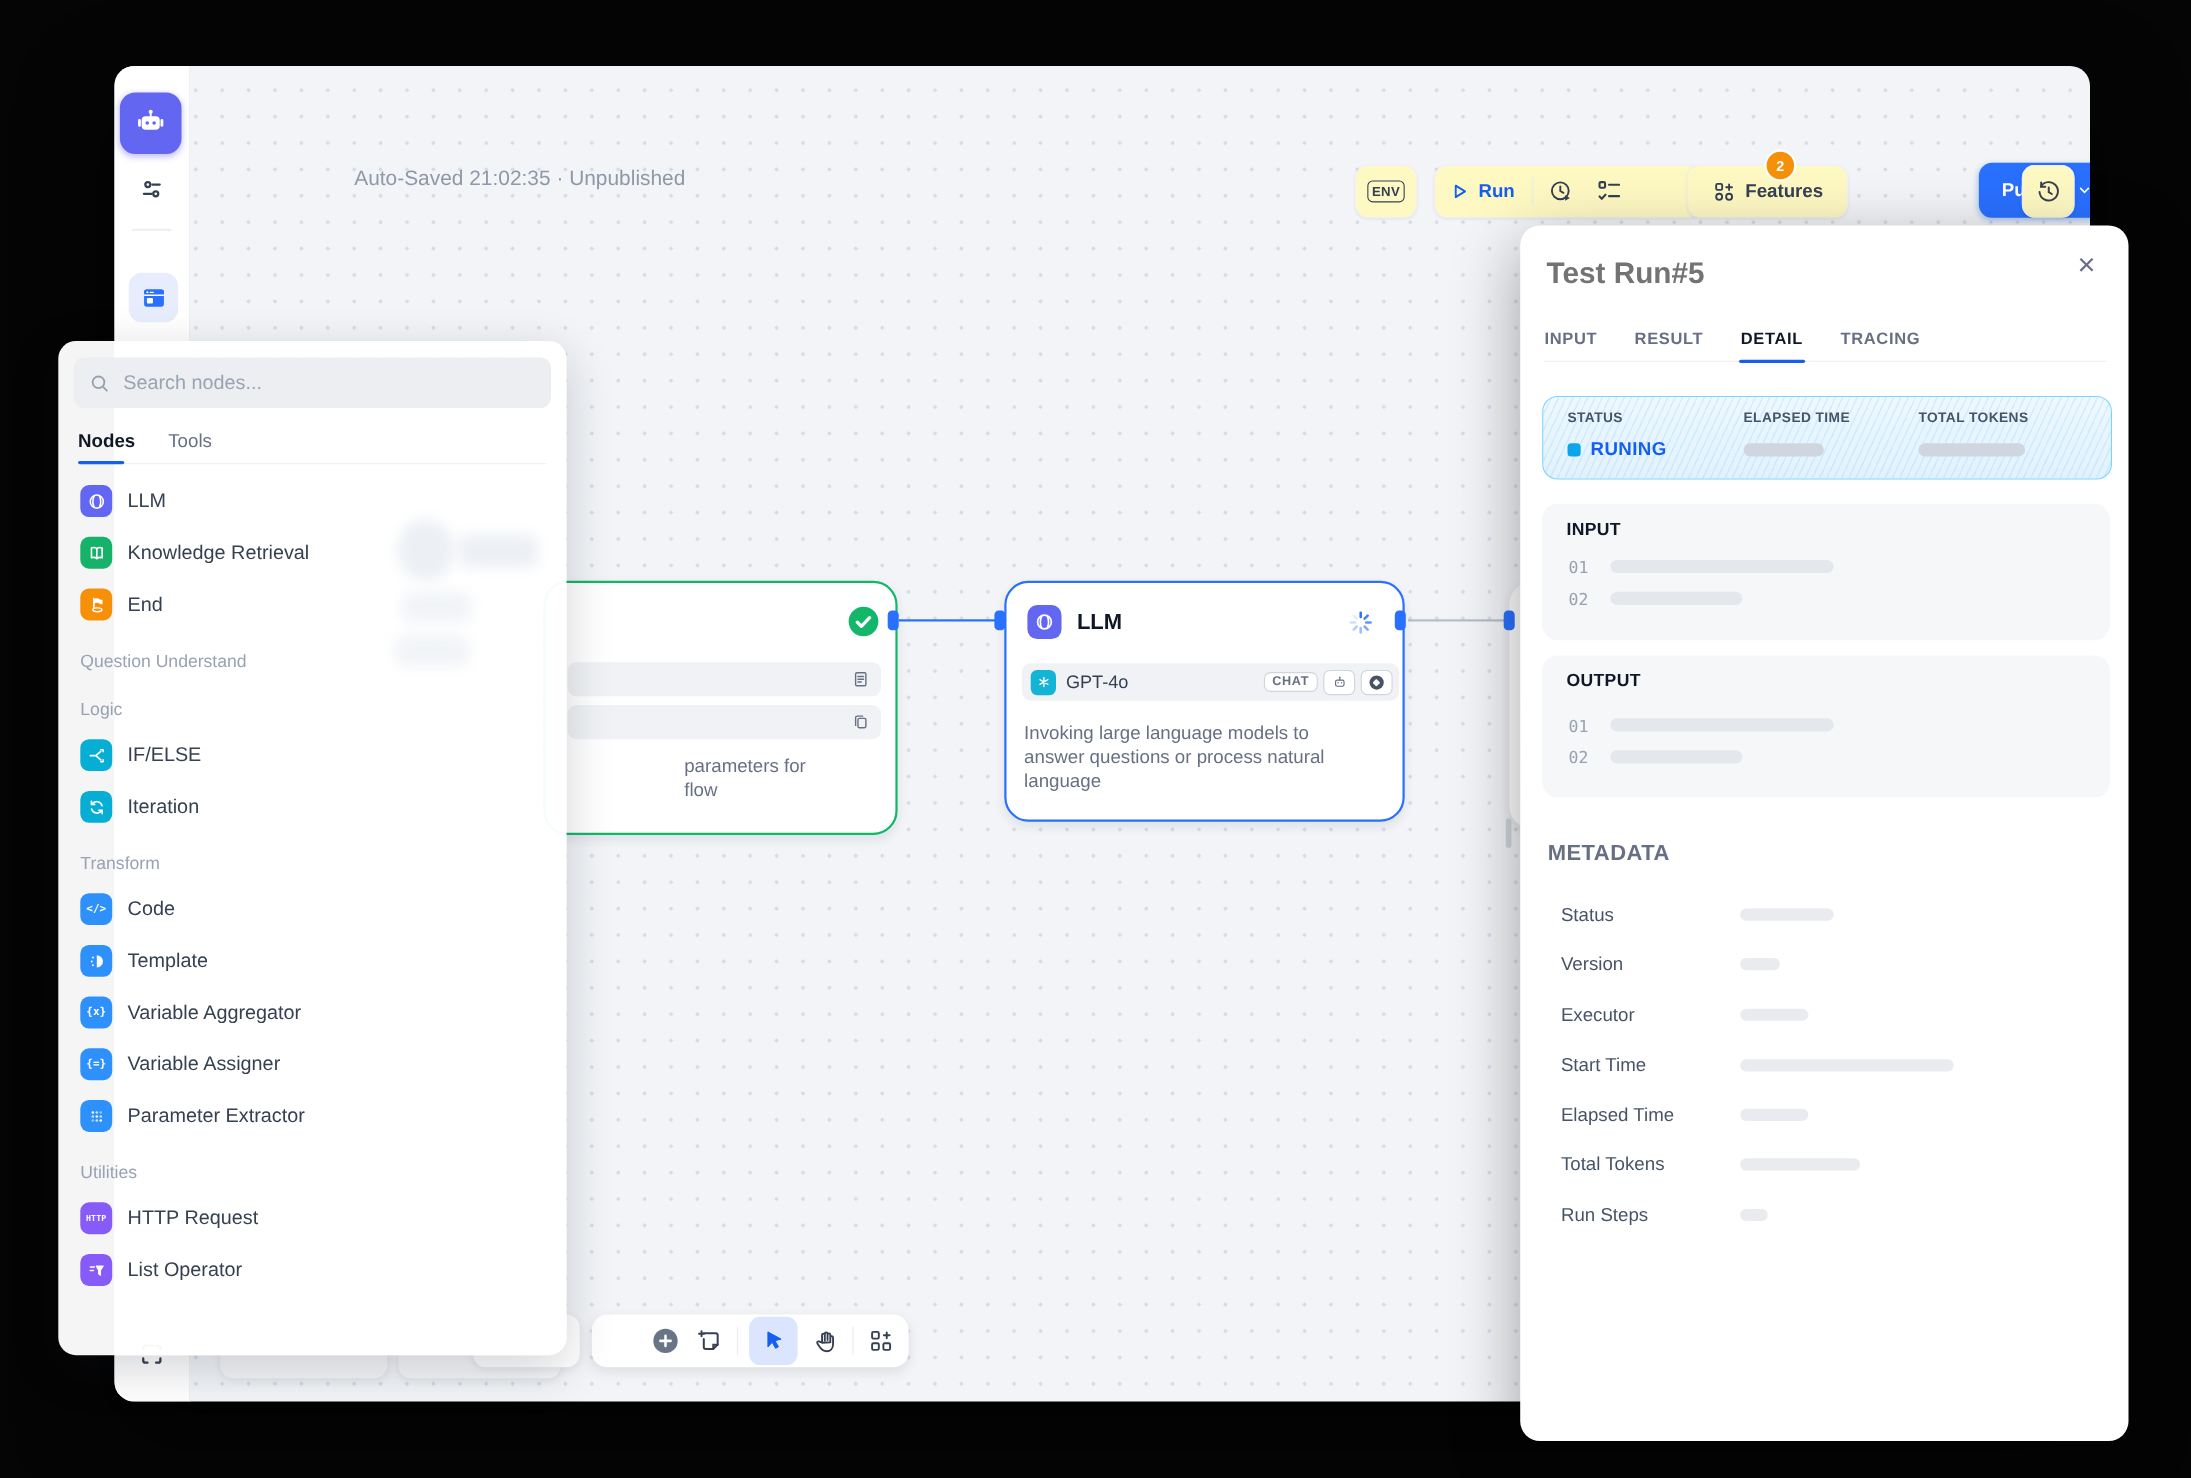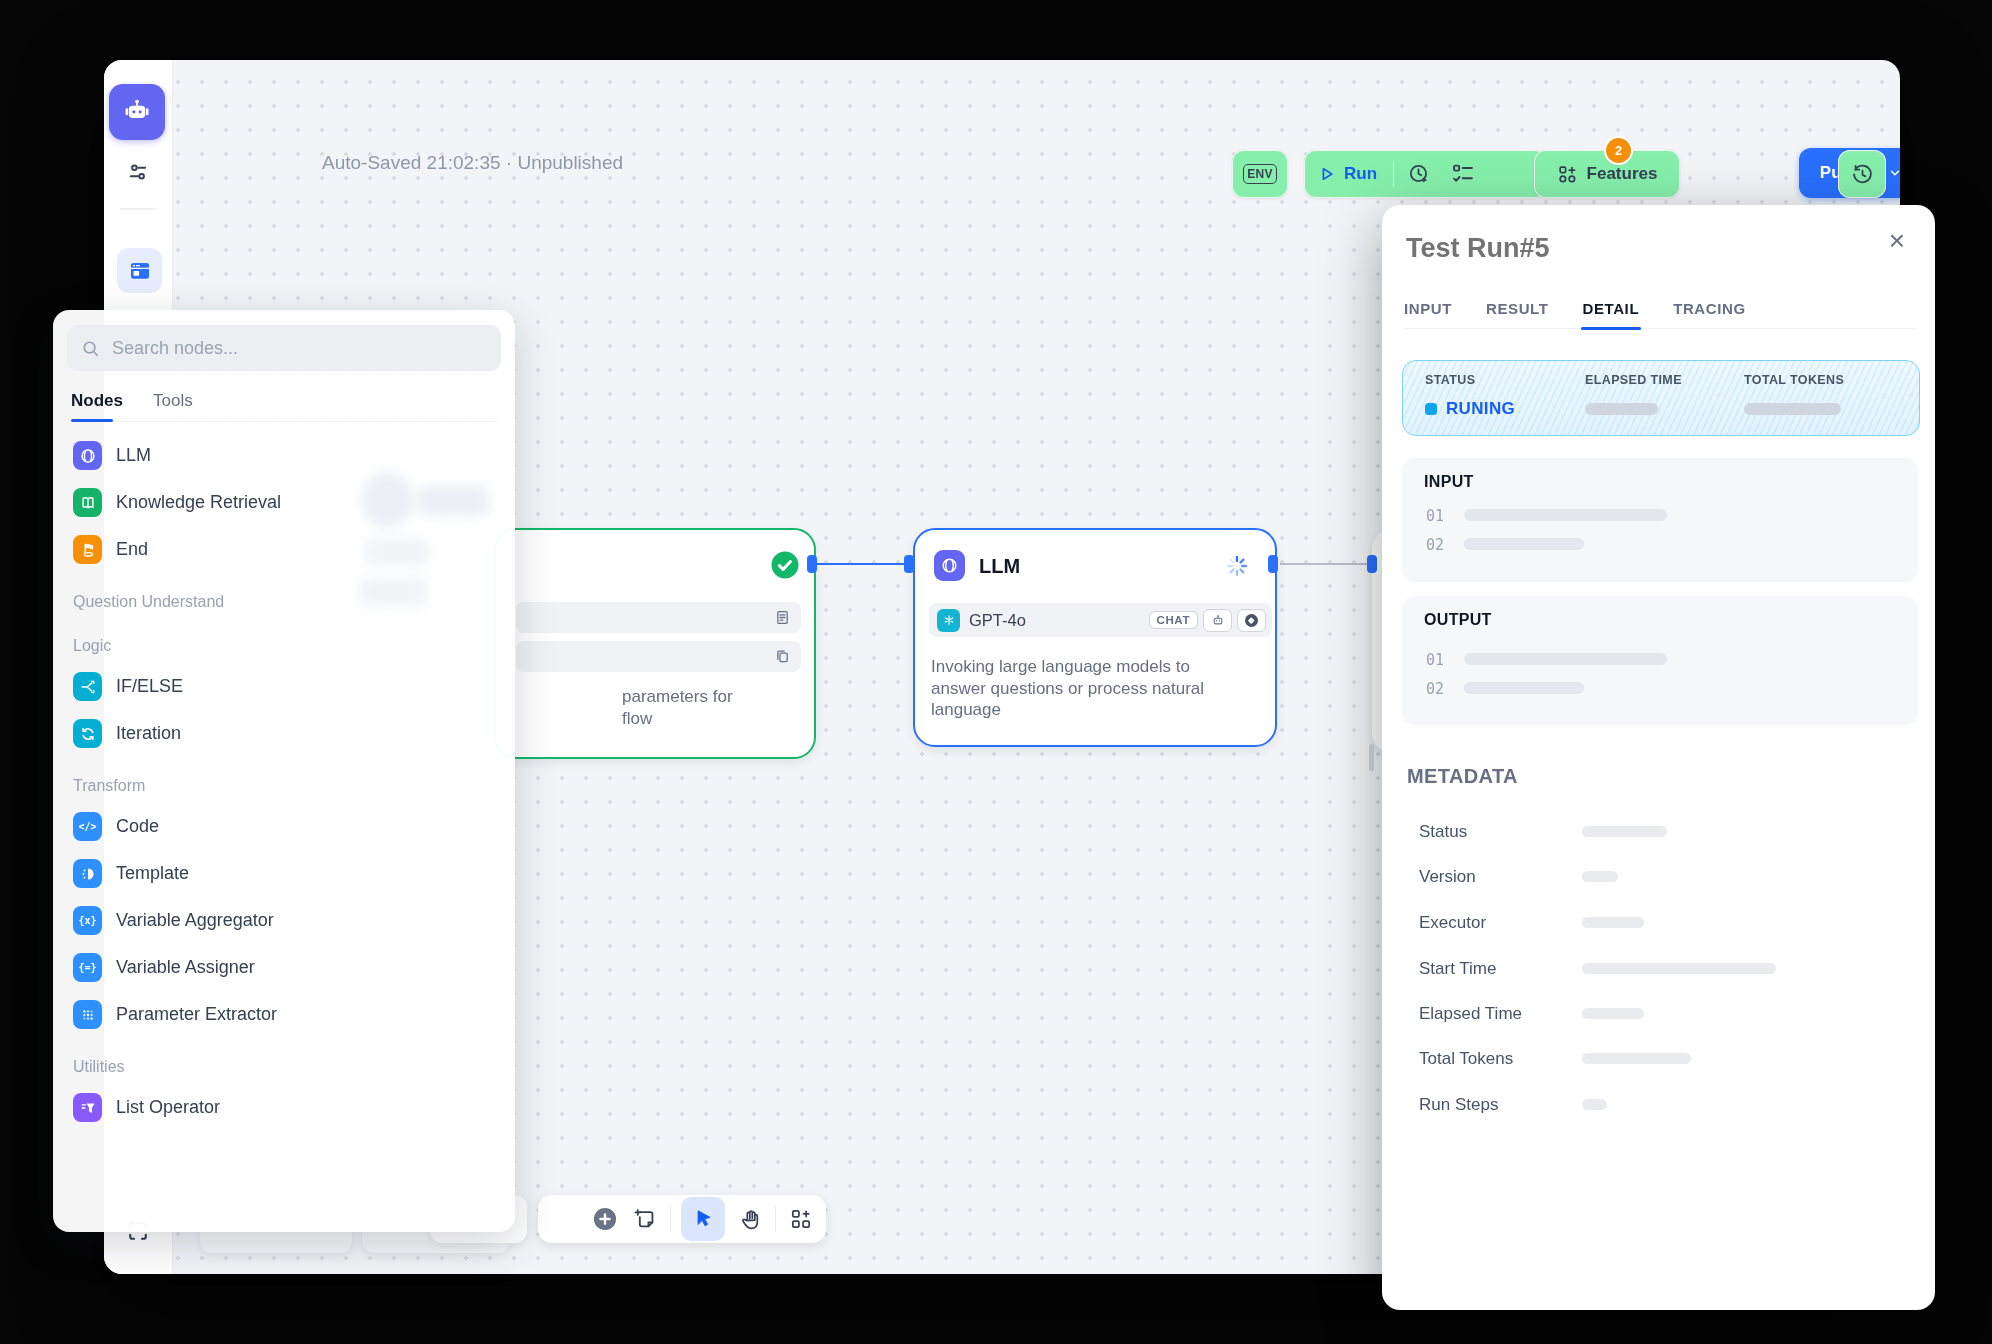--- a/index.html
+++ b/index.html
@@ -18,21 +18,21 @@
   .sidebar{position:absolute;left:0;top:0;width:68px;height:100%;background:#fff;border-right:1px solid #ebedf1;z-index:6;}
   .applogo{position:absolute;left:5px;top:24px;width:56px;height:56px;border-radius:14px;background:#6366f1;
     display:flex;align-items:center;justify-content:center;box-shadow:0 2px 6px rgba(80,70,230,.35);}
   .side-ic{position:absolute;left:0;width:68px;display:flex;justify-content:center;color:#354052;}
   .side-divider{position:absolute;left:16px;top:148px;width:36px;height:2px;background:#eef0f3;border-radius:2px;}
   .side-active{position:absolute;left:13px;top:188px;width:45px;height:45px;border-radius:12px;background:#e7edfd;
     display:flex;align-items:center;justify-content:center;}
 
   
   .autosave{position:absolute;left:218px;top:92px;font-size:19px;color:#8e98a8;z-index:7;}
-  .tbtn{position:absolute;top:90px;height:48px;background:#86efac;border-radius:12px;z-index:7;
+  .tbtn{position:absolute;top:90px;height:48px;background:#fef9c3;border-radius:12px;z-index:7;
     box-shadow:0 1px 3px rgba(16,24,40,.08), inset 0 0 0 1px #f0f2f5;display:flex;align-items:center;}
   .env-chip{font-size:12px;font-weight:800;color:#354052;border:1.8px solid #354052;border-radius:5px;padding:2px 3px;letter-spacing:.02em;}
   .run-label{font-size:17px;font-weight:600;color:#155eef;margin-left:8px;}
   .vdiv{width:1px;height:26px;background:#e9ecf0;}
   .badge{position:absolute;left:1500px;top:76px;width:25px;height:25px;border-radius:50%;background:#f79009;border:2px solid #fff;
     color:#fff;font-size:13px;font-weight:700;display:flex;align-items:center;justify-content:center;z-index:8;}
   .features-label{font-size:17px;font-weight:600;color:#354052;margin-left:9px;}
   .publish{position:absolute;left:1695px;top:88px;width:124px;height:50px;border-radius:12px;background:#2970ff;z-index:7;
     display:flex;align-items:center;justify-content:center;box-shadow:0 2px 6px rgba(21,94,239,.35);}
   .publish span{color:#fff;font-size:17px;font-weight:700;margin-right:7px;}
@@ -478,20 +478,26 @@
                 <circle cx="10" cy="14" r="1.3" opacity=".75"></circle>
                 <circle cx="14" cy="14" r="1.3"></circle>
             </svg>
           </span>
           <span class="nlabel">Parameter Extractor</span>
         </div>
 
         <div class="nsec">Utilities</div>
         <div class="nitem">
           <span class="nicon" style="background:#875BF7;">
+            <span class="nglyph" style="font-size:7.5px;letter-spacing:.02em;">HTTP</span>
+          </span>
+          <span class="nlabel">HTTP Request</span>
+        </div>
+        <div class="nitem">
+          <span class="nicon" style="background:#875BF7;">
             <svg width="18" height="18" viewBox="0 0 20 20" fill="none" stroke="#fff" stroke-width="1.6" stroke-linecap="round" stroke-linejoin="round">
               <path d="M3.5 6.5h4 M3.5 10h3"></path>
               <path d="M9.5 5.5h7l-2.8 4.2v5l-1.9-1.4v-3.6z" fill="#fff" stroke-width="1.2"></path>
             </svg>
           </span>
           <span class="nlabel">List Operator</span>
         </div>
       </div>
     </div>
   </div>

